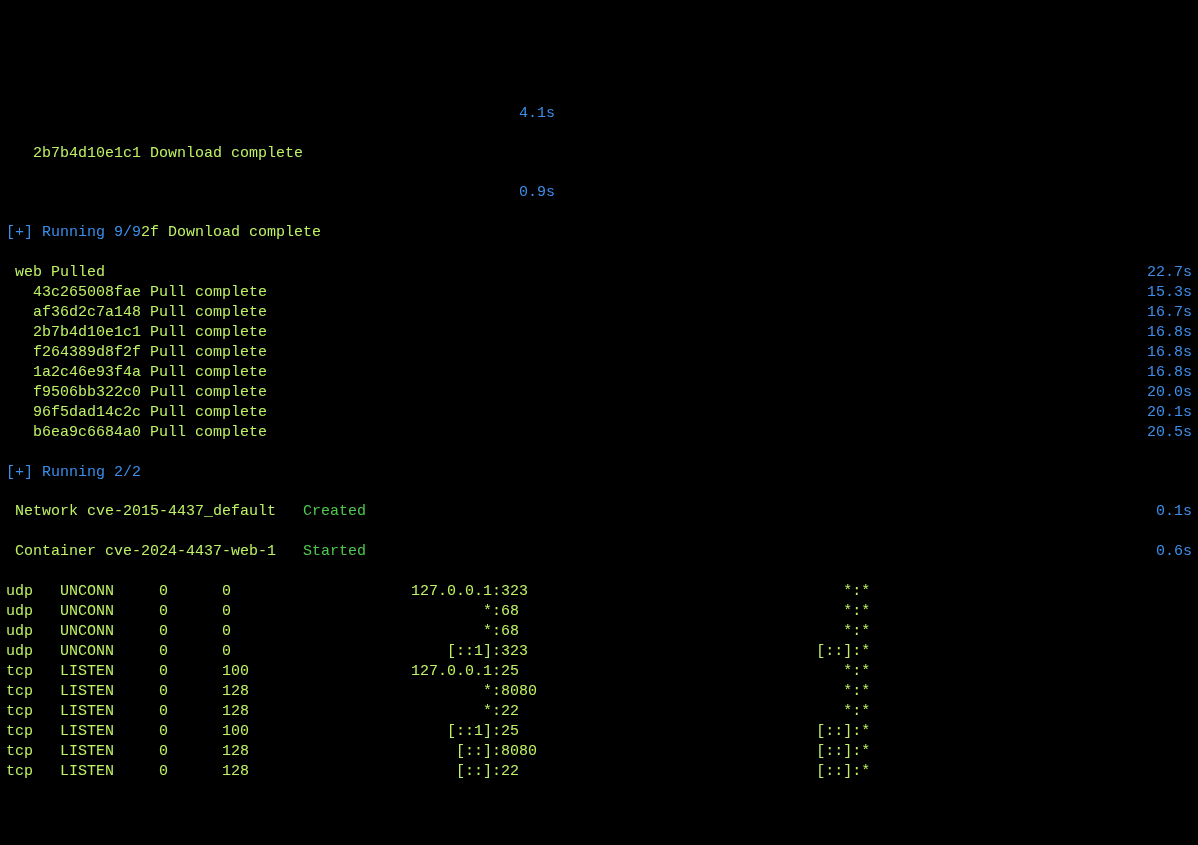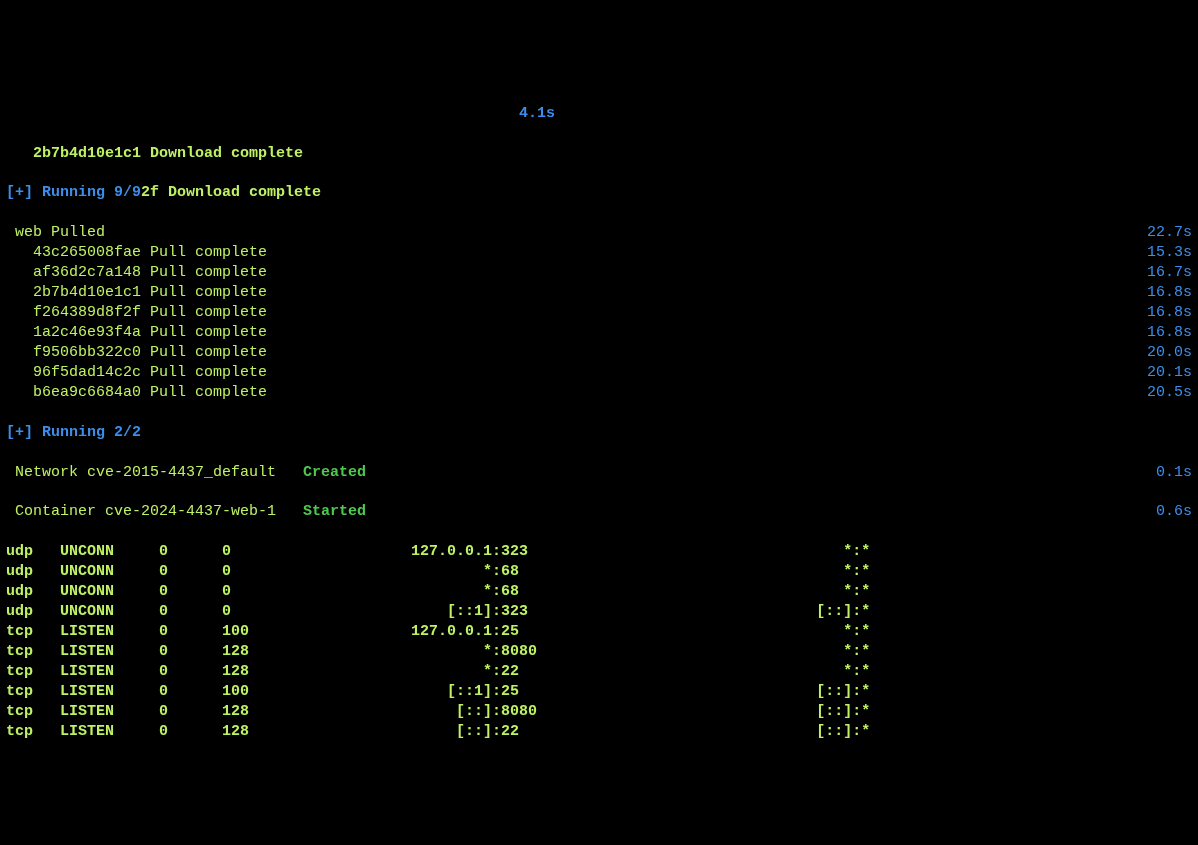--- a/index.html
+++ b/index.html
@@ -6,34 +6,35 @@
     body {
       background: #000;
       color: #ccc;
       font-family: 'Consolas', 'Monaco', 'Courier New', monospace;
       font-size: 15px;
       line-height: 1.33;
       padding: 4px 6px;
       white-space: pre;
       width: 1198px;
     }
-    .line { display: flex; font-weight: bold; }
+    .line { display: flex; }
     .blue { color: #3b8eea; }
-    .green { color: #4ec94e; font-weight: bold; }
+    .green { color: #4ec94e; }
     .white { color: #bef264; }
     .flex-line { display: flex; justify-content: space-between; }
   </style>
 </head>
 <body>
 
 
 
 <div>
 <div class="line"><span class="blue">                                                         </span><span class="blue">4.1s</span></div>
 <div class="line"><span>   </span><span class="white">2b7b4d10e1c1 Download complete</span></div>
+<div class="line"><span class="blue">                                                         </span><span class="blue">0.9s</span></div>
 <div class="line"><span class="blue">[+] Running 9/9</span><span class="white">2f Download complete</span></div>
 <div id="pull-lines"><div class="flex-line"><span><span> </span><span class="white">web Pulled</span></span><span class="blue">22.7s</span></div><div class="flex-line"><span><span>   </span><span class="white">43c265008fae Pull complete</span></span><span class="blue">15.3s</span></div><div class="flex-line"><span><span>   </span><span class="white">af36d2c7a148 Pull complete</span></span><span class="blue">16.7s</span></div><div class="flex-line"><span><span>   </span><span class="white">2b7b4d10e1c1 Pull complete</span></span><span class="blue">16.8s</span></div><div class="flex-line"><span><span>   </span><span class="white">f264389d8f2f Pull complete</span></span><span class="blue">16.8s</span></div><div class="flex-line"><span><span>   </span><span class="white">1a2c46e93f4a Pull complete</span></span><span class="blue">16.8s</span></div><div class="flex-line"><span><span>   </span><span class="white">f9506bb322c0 Pull complete</span></span><span class="blue">20.0s</span></div><div class="flex-line"><span><span>   </span><span class="white">96f5dad14c2c Pull complete</span></span><span class="blue">20.1s</span></div><div class="flex-line"><span><span>   </span><span class="white">b6ea9c6684a0 Pull complete</span></span><span class="blue">20.5s</span></div></div>
 <div class="line"><span class="blue">[+] Running 2/2</span></div>
 <div class="flex-line"><span><span> </span><span class="white">Network cve-2015-4437_default   </span><span class="green">Created</span></span><span class="blue">0.1s</span></div>
 <div class="flex-line"><span><span> </span><span class="white">Container cve-2024-4437-web-1   </span><span class="green">Started</span></span><span class="blue">0.6s</span></div>
 <div id="ss-rows"><div class="line white">udp   UNCONN     0      0                    127.0.0.1:323                                   *:*</div><div class="line white">udp   UNCONN     0      0                            *:68                                    *:*</div><div class="line white">udp   UNCONN     0      0                            *:68                                    *:*</div><div class="line white">udp   UNCONN     0      0                        [::1]:323                                [::]:*</div><div class="line white">tcp   LISTEN     0      100                  127.0.0.1:25                                    *:*</div><div class="line white">tcp   LISTEN     0      128                          *:8080                                  *:*</div><div class="line white">tcp   LISTEN     0      128                          *:22                                    *:*</div><div class="line white">tcp   LISTEN     0      100                      [::1]:25                                 [::]:*</div><div class="line white">tcp   LISTEN     0      128                       [::]:8080                               [::]:*</div><div class="line white">tcp   LISTEN     0      128                       [::]:22                                 [::]:*</div></div>
 
 
 
 

